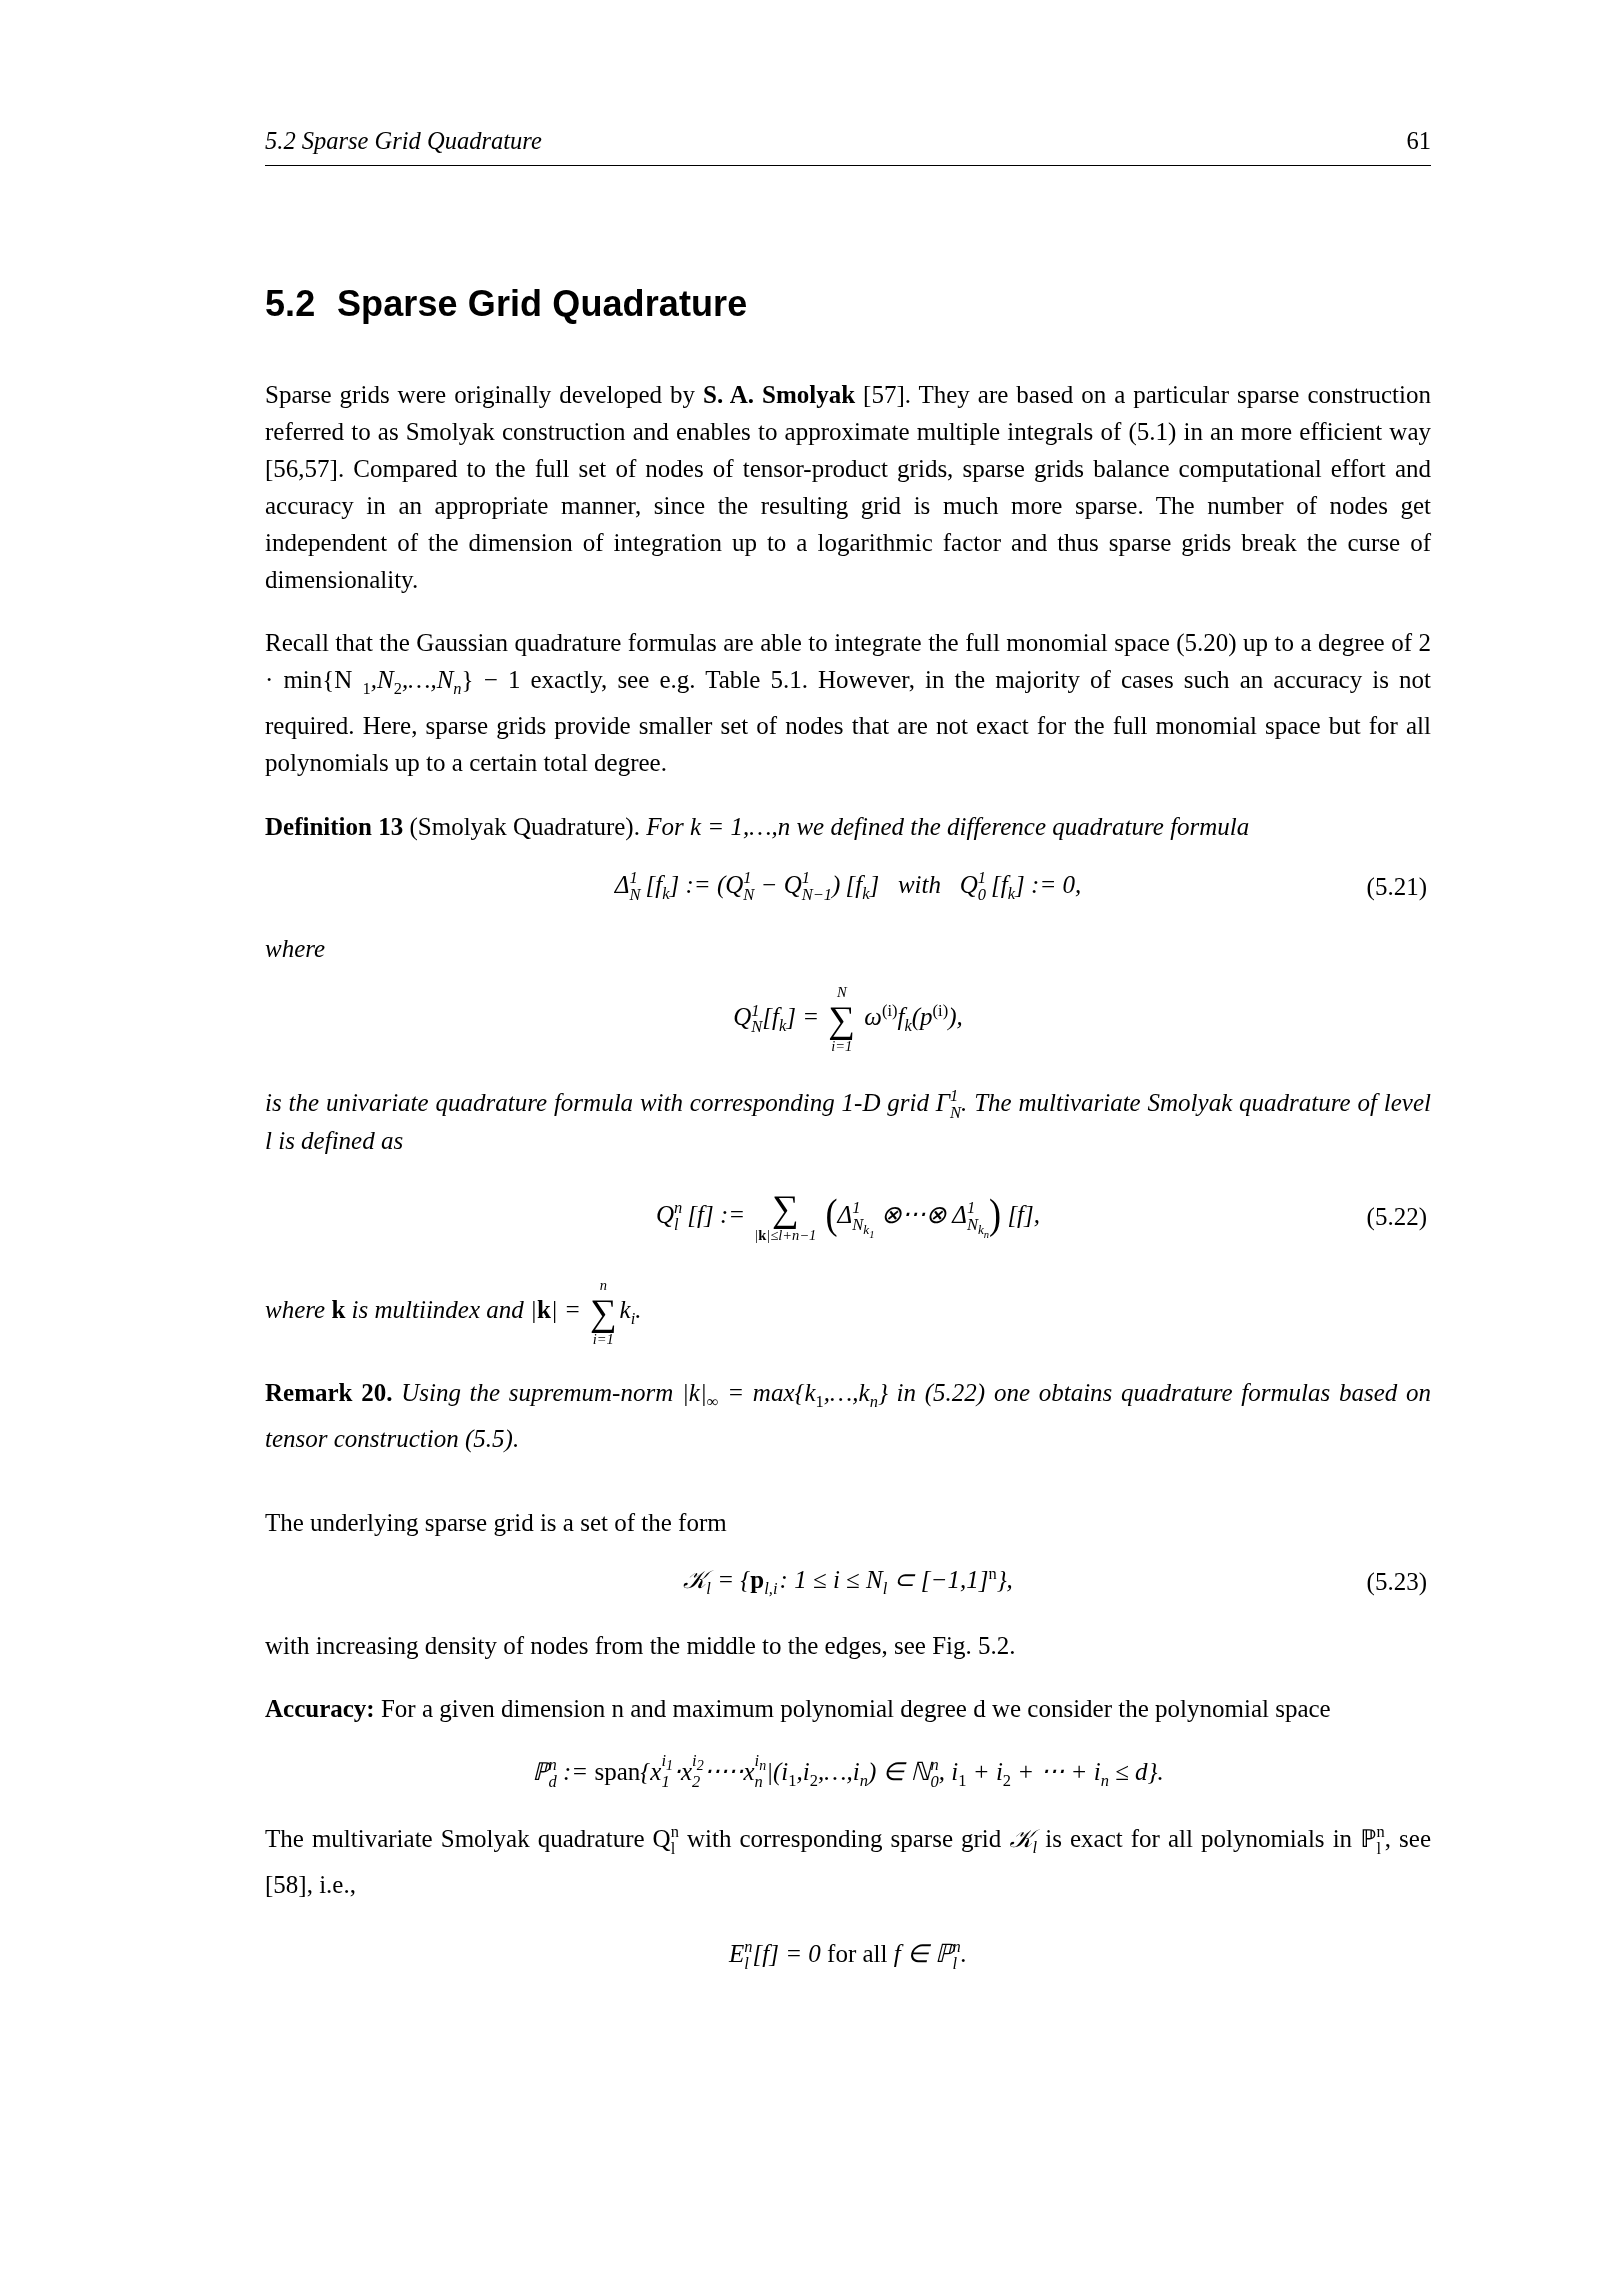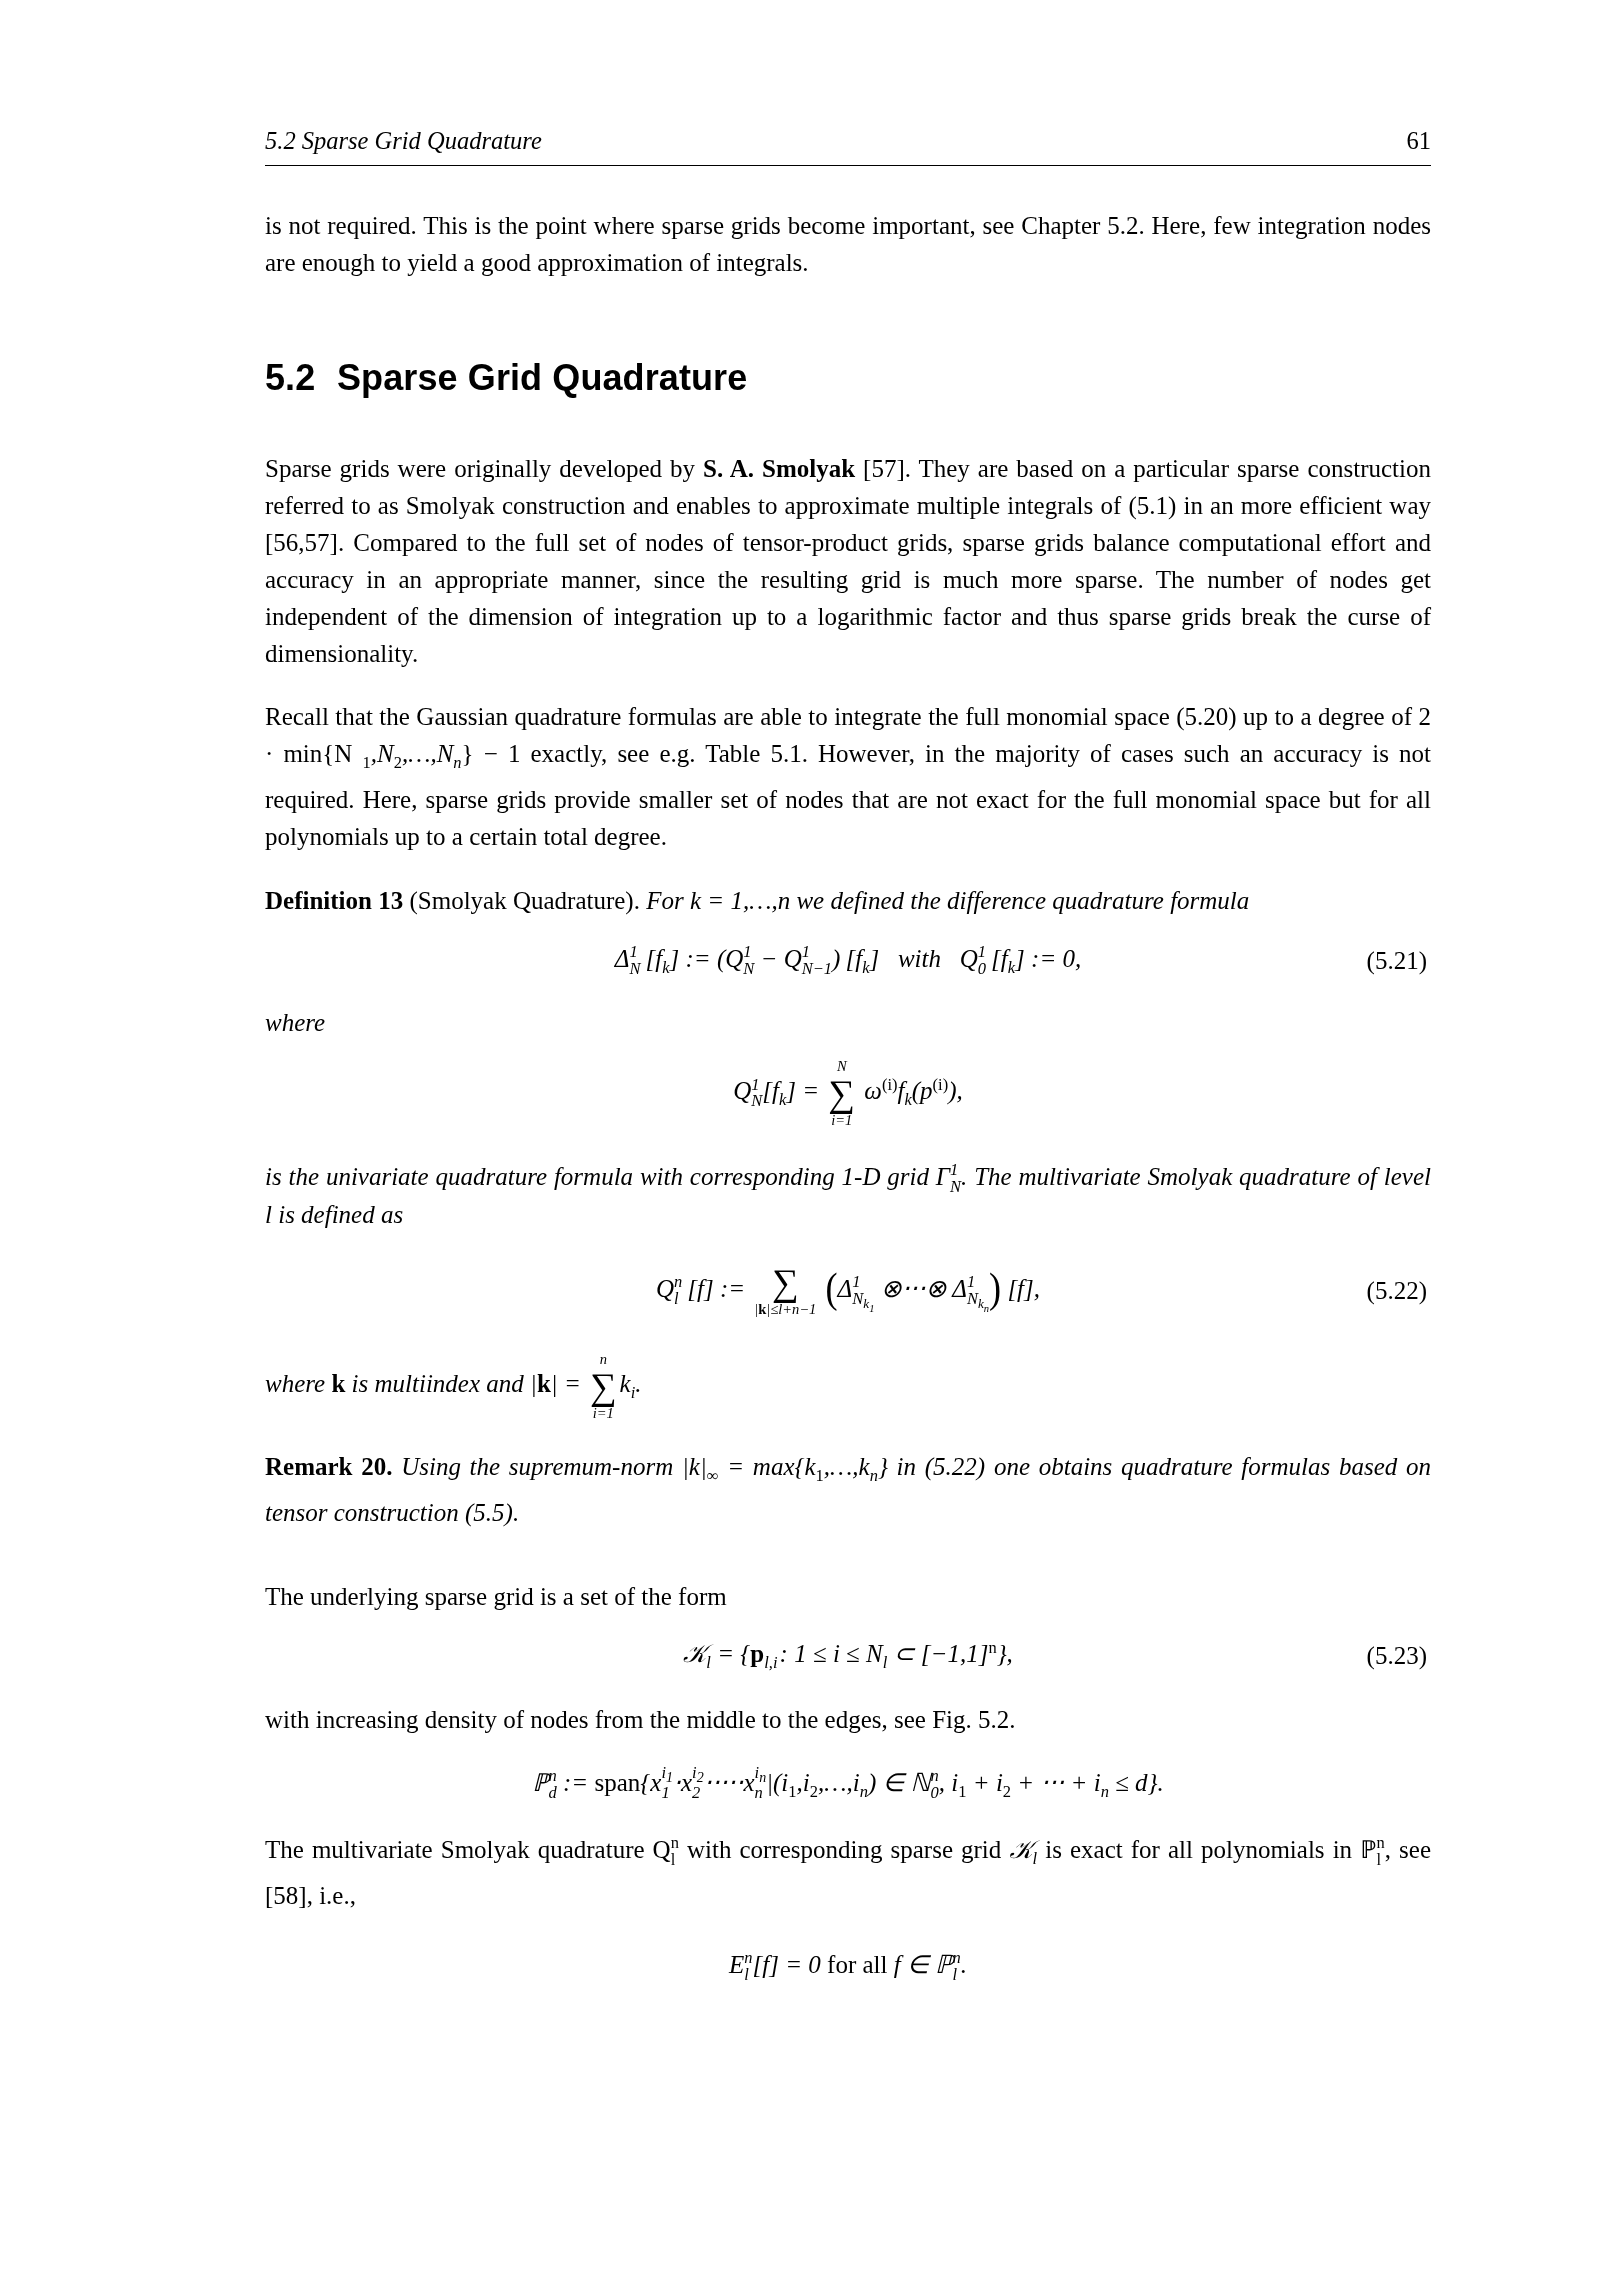--- a/index.html
+++ b/index.html
@@ -130,21 +130,20 @@
 
 <div class="page">
   <div class="content">
 
     <div class="runhead">
       <span class="lbl">5.2  Sparse Grid Quadrature</span>
       <span class="num">61</span>
     </div>
 
     <div style="height:41px"></div>
-    <p>is not required. This is the point where sparse grids become important, see Chapter 5.2. Here, few integration nodes are enough to yield a good approximation of integrals.</p>
 
     <h2 class="section">
       <span class="secnum">5.2</span><span>Sparse Grid Quadrature</span>
     </h2>
 
     <p>
       <span>Sparse grids were originally developed by </span><span class="bf">S. A. Smolyak</span><span> [57]. They are based on a particular sparse construction referred to as Smolyak construction and enables to approximate multiple integrals of (5.1) in an more efficient way [56,57]. Compared to the full set of nodes of tensor-product grids, sparse grids balance computational effort and accuracy in an appropriate manner, since the resulting grid is much more sparse. The number of nodes get independent of the dimension of integration up to a logarithmic factor and thus sparse grids break the curse of dimensionality.</span>
     </p>
 
     <p>
@@ -204,20 +203,23 @@
 
     <div class="eq" style="margin-top:23.5px;margin-bottom:27.4px">
       <span class="eqbody">
         <span style="font-style:italic">𝒦</span><sub>l</sub> = {<span class="bf" style="font-style:normal">p</span><sub>l,i</sub> : 1 ≤ i ≤ N<sub>l</sub> ⊂ [−1,1]<sup class="rm">n</sup>},
       </span>
       <span class="tagno">(5.23)</span>
     </div>
 
     <p>with increasing density of nodes from the middle to the edges, see Fig. 5.2.</p>
 
+    <p class="tight">
+      <span class="bf">Accuracy:</span><span> For a given dimension n and maximum polynomial degree d we consider the polynomial space</span>
+    </p>
 
     <div class="eq" style="margin-top:25.5px;margin-bottom:29px">
       <span class="eqbody">
         ℙ<span class="subsup"><span class="up">n</span><span class="dn">d</span></span> := <span class="mathrm">span</span>{x<span class="subsup"><span class="up">i<sub style="font-size:0.85em">1</sub></span><span class="dn">1</span></span>⋅x<span class="subsup"><span class="up">i<sub style="font-size:0.85em">2</sub></span><span class="dn">2</span></span>⋅⋅⋅⋅⋅x<span class="subsup"><span class="up">i<sub style="font-size:0.85em">n</sub></span><span class="dn">n</span></span>|(i<sub class="rm">1</sub>,i<sub class="rm">2</sub>,…,i<sub>n</sub>) ∈ ℕ<span class="subsup"><span class="up">n</span><span class="dn">0</span></span>, i<sub class="rm">1</sub> + i<sub class="rm">2</sub> + ⋅⋅⋅ + i<sub>n</sub> ≤ d}.
       </span>
     </div>
 
     <p class="nogap" style="margin-bottom:7.8px">
       <span>The multivariate Smolyak quadrature Q</span><span class="subsup" style="vertical-align:-0.42em"><span class="up">n</span><span class="dn">l</span></span><span> with corresponding sparse grid </span><span style="font-style:italic">𝒦</span><sub>l</sub><span> is exact for all polynomials in </span>ℙ<span class="subsup" style="vertical-align:-0.42em"><span class="up">n</span><span class="dn">l</span></span><span>, see [58], i.e.,</span>
     </p>

